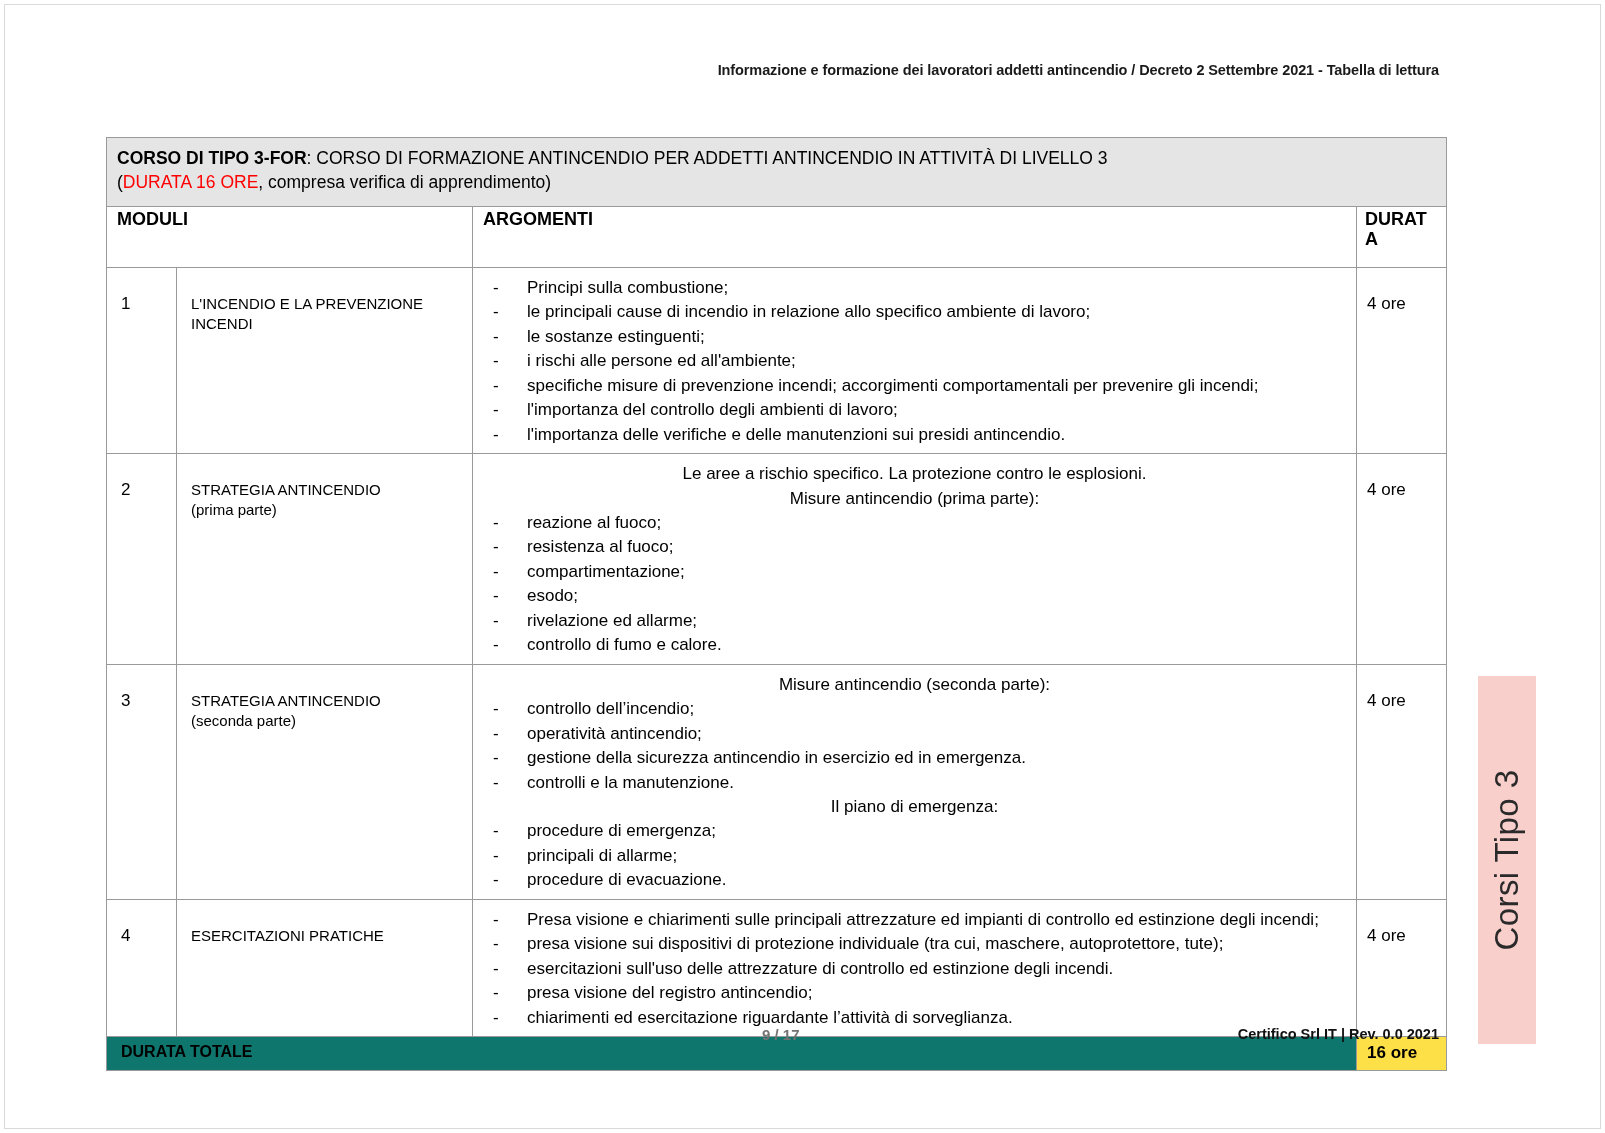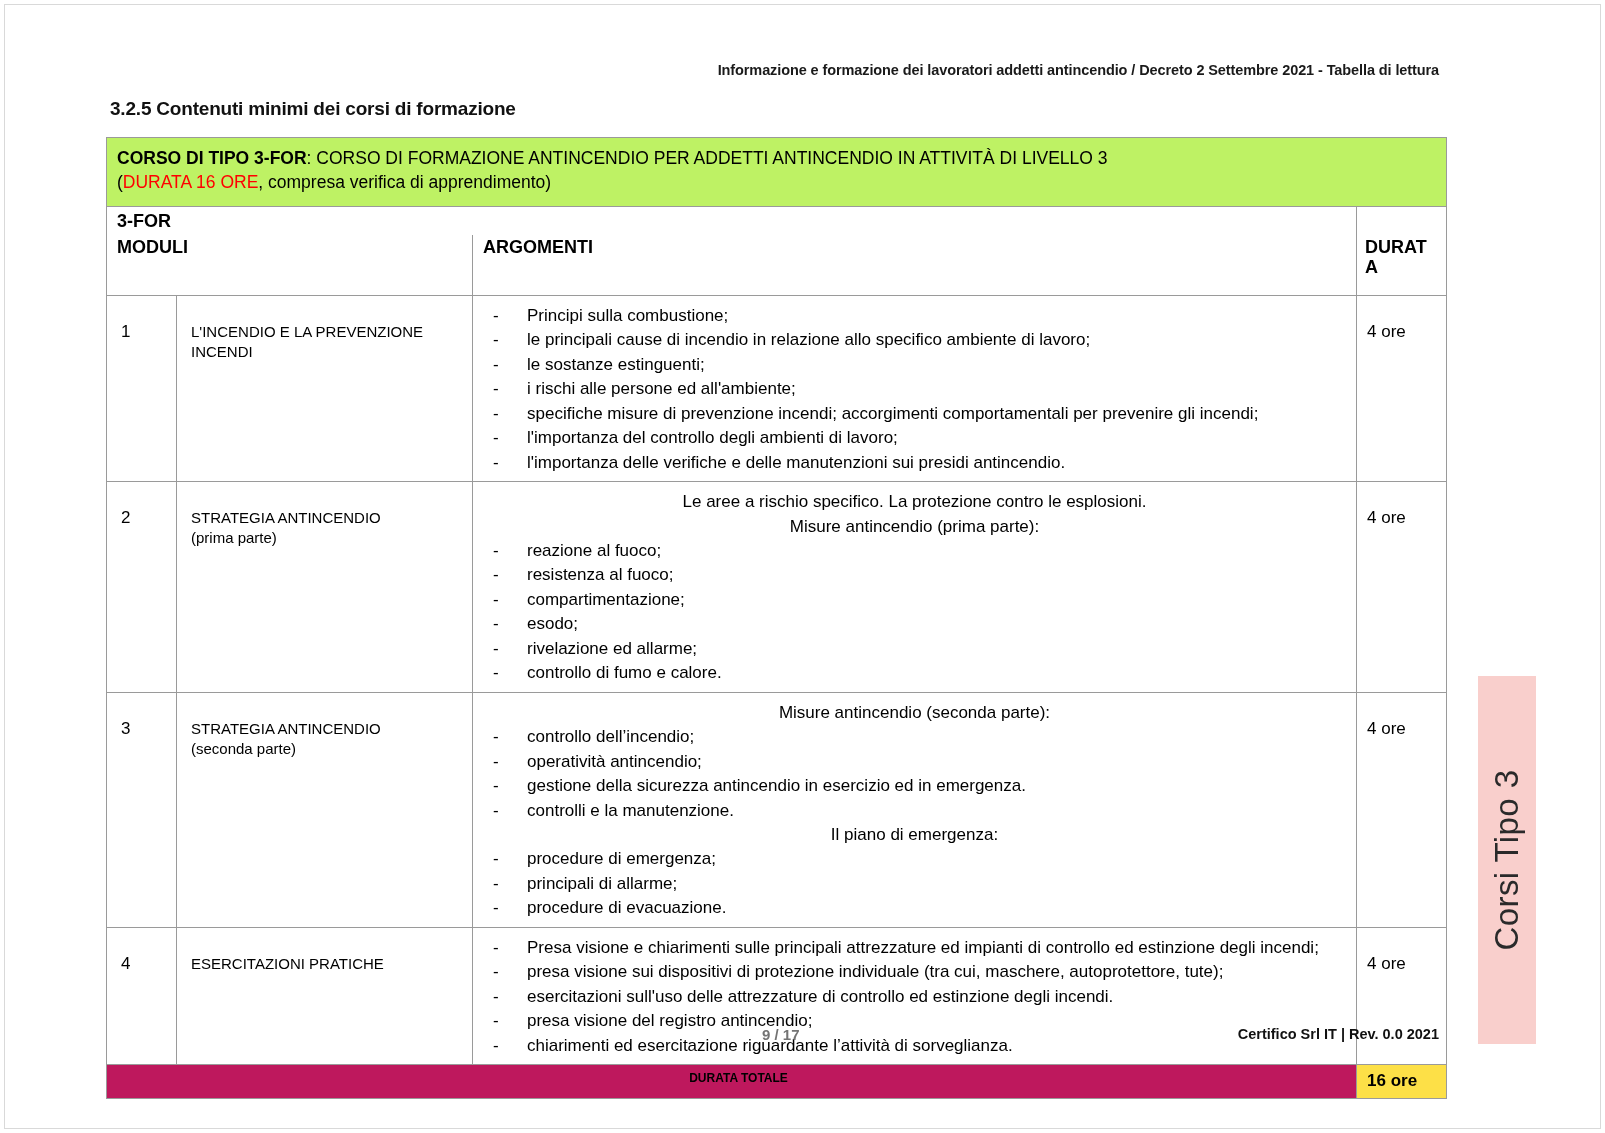--- a/index.html
+++ b/index.html
@@ -75,21 +75,21 @@
     padding: 0;
   }
 
   .col-num   { width: 70px; }
   .col-mod   { width: 296px; }
   .col-arg   { width: 884px; }
   .col-dur   { width: 90px; }
 
   
   .banner-cell {
-    background: #bef264;
+    background: #e5e5e5;
     padding: 9px 10px 11px 10px !important;
     line-height: 1.36;
     font-size: 17.5px;
   }
   .banner-line1 { white-space: nowrap; }
   .banner-strong { font-weight: bold; }
   .red { color: #ff0000; }
 
   
   .forlabel-cell {
@@ -150,25 +150,24 @@
   }
   ul.dash > li::before {
     content: "-";
     position: absolute;
     left: 16px;
     top: 0;
   }
 
   
   .total-cell {
-    background: #be185d;
-    font-weight: bold;
-    font-size: 12px;
+    background: #0f766e;
+    font-weight: bold;
+    font-size: 16px;
     padding: 6px 0 7px 14px !important;
-    text-align: center;
   }
   .total-val {
     background: #fde047;
     font-weight: bold;
     font-size: 17px;
     padding: 6px 0 7px 10px !important;
   }
 
   
   .footer-page {
@@ -212,21 +211,20 @@
 </style>
 </head>
 <body>
 
 <div class="page-frame"></div>
 
 <div class="page-inner">
 
   <div class="doc-header">Informazione e formazione dei lavoratori addetti antincendio / Decreto 2 Settembre 2021 - Tabella di lettura</div>
 
-  <div class="section-title">3.2.5 Contenuti minimi dei corsi di formazione</div>
 
   <div class="tbl-wrap">
     <table class="main">
       <colgroup>
         <col class="col-num">
           <col class="col-mod">
           <col class="col-arg">
           <col class="col-dur">
       </colgroup>
       <tbody>
@@ -235,24 +233,20 @@
           <td class="banner-cell" colspan="4">
             <div class="banner-line1">
               <span class="banner-strong">CORSO DI TIPO 3-FOR</span><span>: CORSO DI FORMAZIONE ANTINCENDIO PER ADDETTI ANTINCENDIO IN ATTIVITÀ DI LIVELLO 3</span>
             </div>
             <div>
               <span>(</span><span class="red">DURATA 16 ORE</span><span>, compresa verifica di apprendimento)</span>
             </div>
           </td>
         </tr>
 
-        <tr>
-          <td class="forlabel-cell" colspan="3">3-FOR</td>
-          <td class="forlabel-cell"></td>
-        </tr>
 
         <tr>
           <td class="hdr-cell" colspan="2">MODULI</td>
           <td class="hdr-cell">ARGOMENTI</td>
           <td class="hdr-cell dur">
             <div>DURAT</div>
             <div>A</div>
           </td>
         </tr>
 

